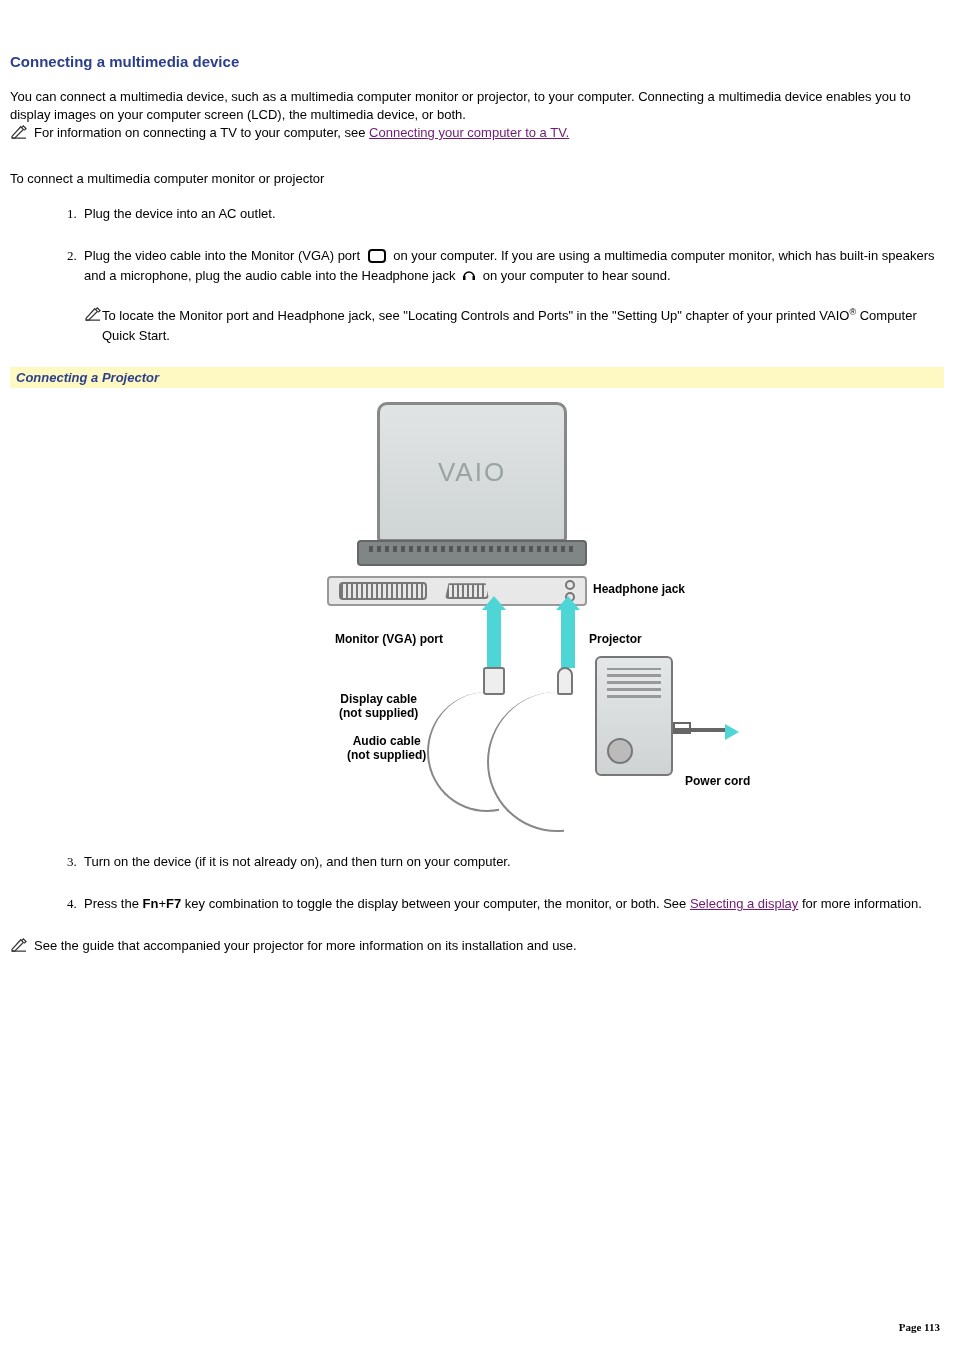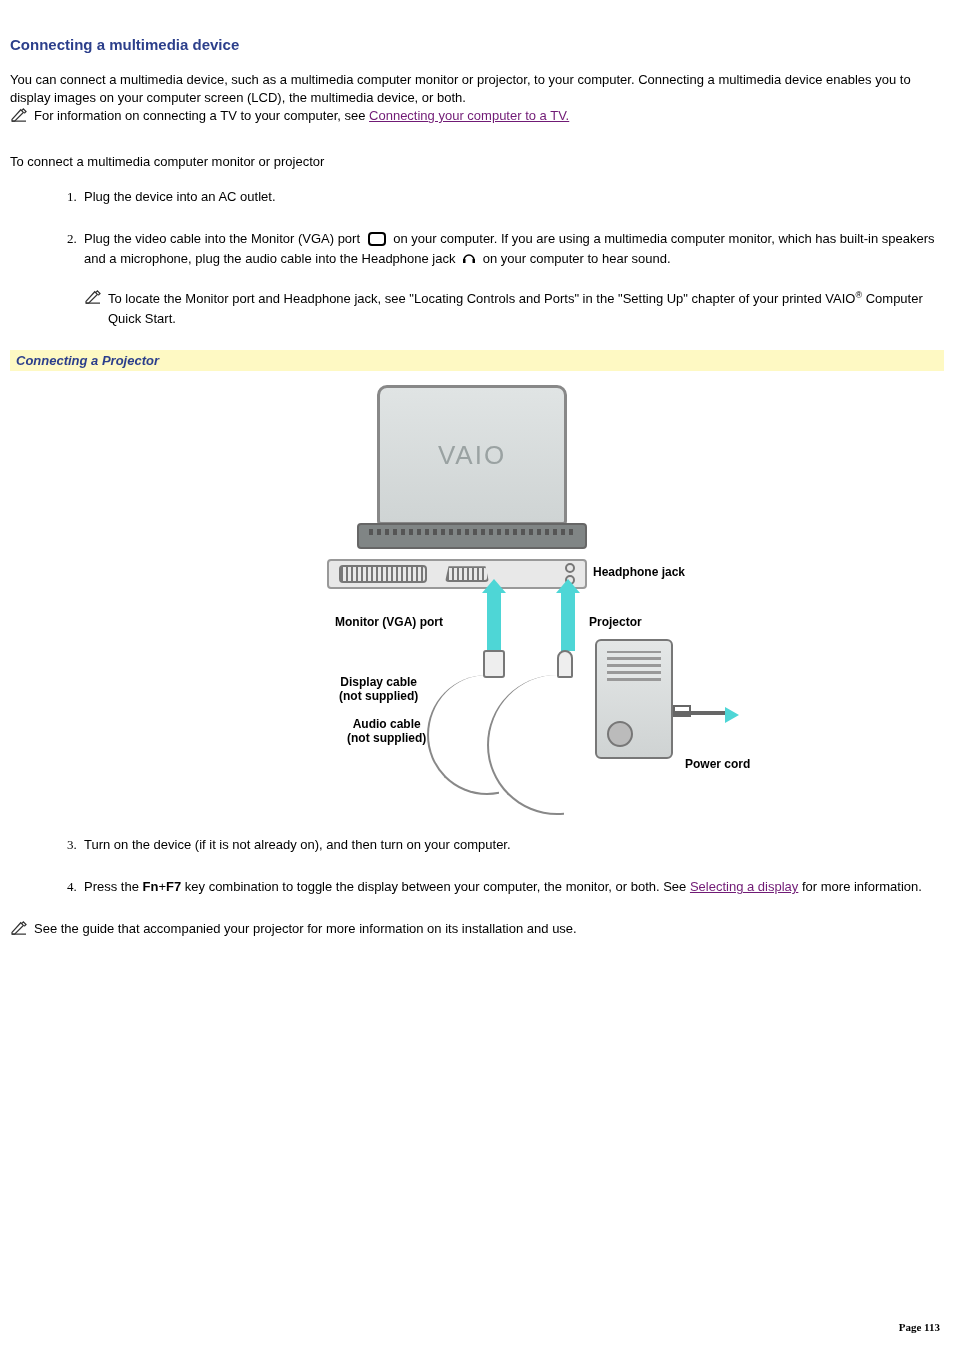--- a/index.html
+++ b/index.html
@@ -4,21 +4,21 @@
 <style>
   * { margin:0; padding:0; box-sizing:border-box; }
   body {
     font-family: Verdana, Arial, sans-serif;
     width: 954px;
     min-height: 1351px;
     background: #fff;
     color: #000;
     position: relative;
   }
-  .content { padding: 36px 10px 0 10px; }
+  .content { padding: 53px 10px 0 10px; }
   h2.title {
     font-family: Verdana, sans-serif;
     font-weight: bold;
     font-size: 15px;
     color: #2c3f8b;
     margin-bottom: 18px;
   }
   p.intro {
     font-size: 13px;
     line-height: 1.4;
@@ -66,21 +66,20 @@
     margin:0 4px;
   }
   .hp-glyph {
     display:inline-block;
     width:14px; height:14px;
     vertical-align:-2px;
     margin:0 3px;
   }
   .inner-note {
     display:flex;
-    gap:6px;
     margin-top:20px;
     font-size:13px;
     line-height:1.5;
   }
   .figure-title-bar {
     background:#fef9c3;
     padding:3px 6px;
     font-size:13px;
     font-family: Verdana, sans-serif;
     font-style: italic;

